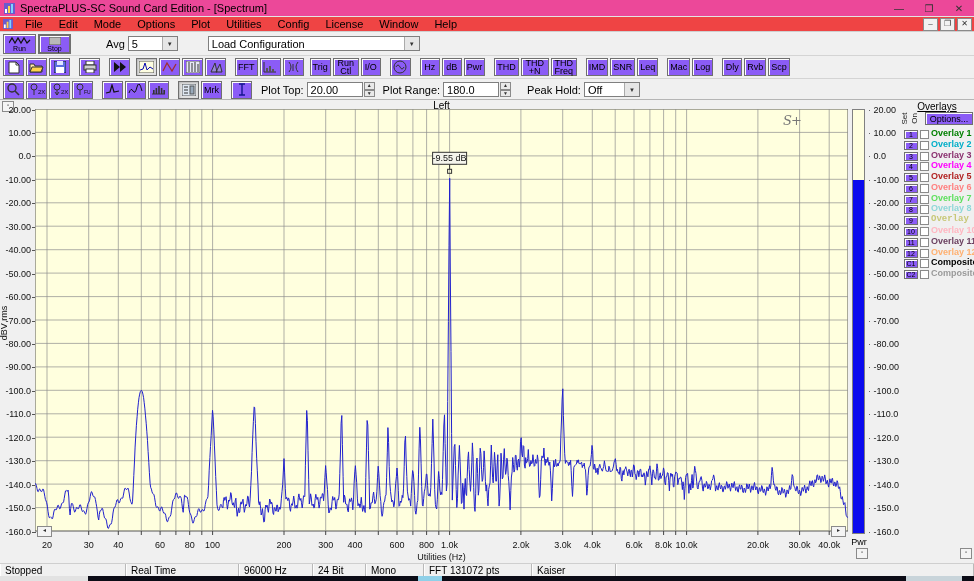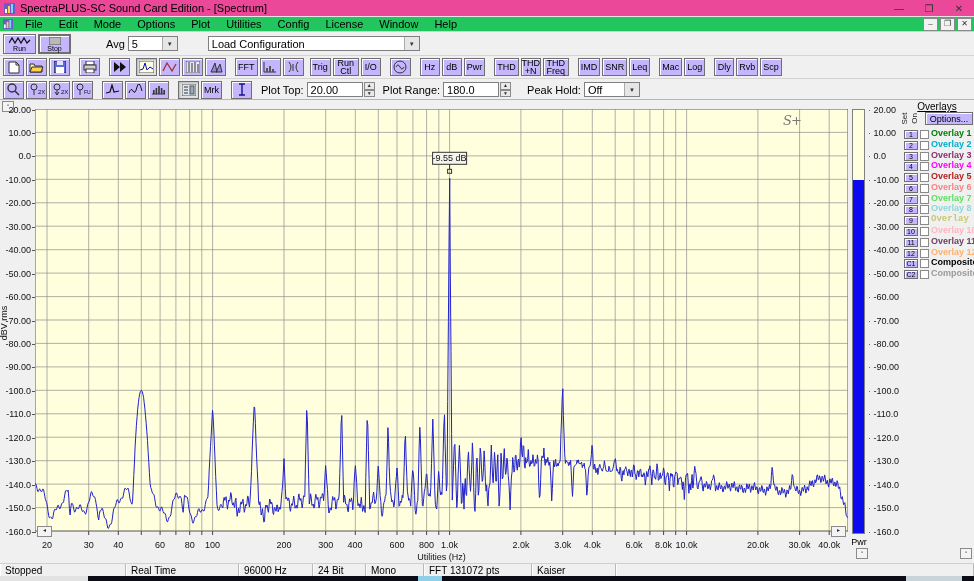--- a/index.html
+++ b/index.html
@@ -6,32 +6,32 @@
   body{width:974px;height:581px;overflow:hidden;background:#f0f0f0;
        font-family:"Liberation Sans",sans-serif;font-size:11px;color:#000;position:relative}
   .abs{position:absolute}
   
   .titlebar{height:16px;background:#ec4899;display:flex;align-items:center;border-bottom:1px solid #e4e4e4}
   .titlebar .appicon{width:11px;height:11px;margin:0 5px 0 4px}
   .titlebar .title{font-size:11px;flex:1;white-space:nowrap}
   .wincontrols{display:flex;height:100%}
   .winbtn{width:30px;display:flex;align-items:center;justify-content:center;font-size:10px;color:#333}
   
-  .menubar{height:14px;background:#22c55e;display:flex;align-items:center;border-bottom:1px solid #cfcfcf}
+  .menubar{height:14px;background:#ef4444;display:flex;align-items:center;border-bottom:1px solid #cfcfcf}
   .menubar .appicon{width:10px;height:10px;margin:0 4px 0 3px}
   .menuitem{padding:0 8px;font-size:11px;line-height:14px}
   .menuspacer{flex:1}
   .mdibtn{width:13px;height:11px;border:1px solid #8a8a8a;background:#f2f2f2;font-size:8px;line-height:9px;
           text-align:center;margin-right:2px;color:#333}
   
   .tbar{display:flex;align-items:center;background:#f0f0f0;border-bottom:1px solid #d4d4d4}
   .tb1{height:23px}
   .tb2{height:22px}
   .tb3{height:21px;border-bottom:1px solid #9a9a9a}
-  .btn{border:1px solid #6f6f6f;box-shadow:inset 1px 1px 0 #fcfcfc;background:#c4b5fd;
+  .btn{border:1px solid #6f6f6f;box-shadow:inset 1px 1px 0 #fcfcfc;background:#8b5cf6;
        display:inline-flex;align-items:center;justify-content:center;margin:1px;box-sizing:border-box}
   .btn.pressed{border-color:#6f6f6f;box-shadow:inset 1px 1px 2px #b9b9b9;background:#e2e2e2}
   .bigbtn{width:33px;height:20px;flex-direction:column;line-height:6px;padding-top:1px}
   .bigbtn .lbl{font-size:7px;line-height:7px}
   .sq{width:21px;height:18px}
   .txtbtn{height:18px;padding:0 2px;font-size:9px;font-weight:400;min-width:20px;line-height:8px;text-align:center}
   .gap{width:7px}
   .gap2{width:4px}
   .combo{display:inline-flex;align-items:center;background:#fff;border:1px solid #7f7f7f;height:15px;
          font-size:11px;box-sizing:border-box}
@@ -230,21 +230,21 @@
         <circle cx="7" cy="7" r="6" fill="none" stroke="#333"></circle>
         <path d="M3 7q2-4 4 0t4 0" fill="none" stroke="#333"></path>
       </svg>
   </div>
   <span class="gap"></span>
   <div class="btn txtbtn">Hz</div>
   <div class="btn txtbtn">dB</div>
   <div class="btn txtbtn">Pwr</div>
   <span class="gap"></span>
   <div class="btn txtbtn">THD</div>
-  <div class="btn txtbtn" style="width:20px;white-space:normal">THD +N</div>
+  <div class="btn txtbtn" style="width:28px;white-space:normal">THD +N</div>
   <div class="btn txtbtn" style="width:26px;white-space:normal">THD Freq</div>
   <span class="gap"></span>
   <div class="btn txtbtn">IMD</div>
   <div class="btn txtbtn">SNR</div>
   <div class="btn txtbtn">Leq</div>
   <span class="gap"></span>
   <div class="btn txtbtn">Mac</div>
   <div class="btn txtbtn">Log</div>
   <span class="gap"></span>
   <div class="btn txtbtn">Dly</div>
@@ -331,20 +331,21 @@
     </span>
   <span class="tblabel" style="margin-left:16px">Peak Hold:</span>
   <div class="combo" style="width:56px">
     <span class="val">Off</span>
     <span class="arr">▼</span>
   </div>
 </div>
 
 <div class="workspace">
   <div class="sqbtn" style="left:2px;top:1px">▫</div>
+  <div class="chan-title">Left</div>
 
   <div class="ylabels abs" style="left:0;top:9px;width:31px;height:425px" id="ylabels">
       <span style="top:-4.5px">20.00</span>
       <span style="top:18.9px">10.00</span>
       <span style="top:42.4px">0.0</span>
       <span style="top:65.8px">-10.00</span>
       <span style="top:89.3px">-20.00</span>
       <span style="top:112.7px">-30.00</span>
       <span style="top:136.2px">-40.00</span>
       <span style="top:159.6px">-50.00</span>

